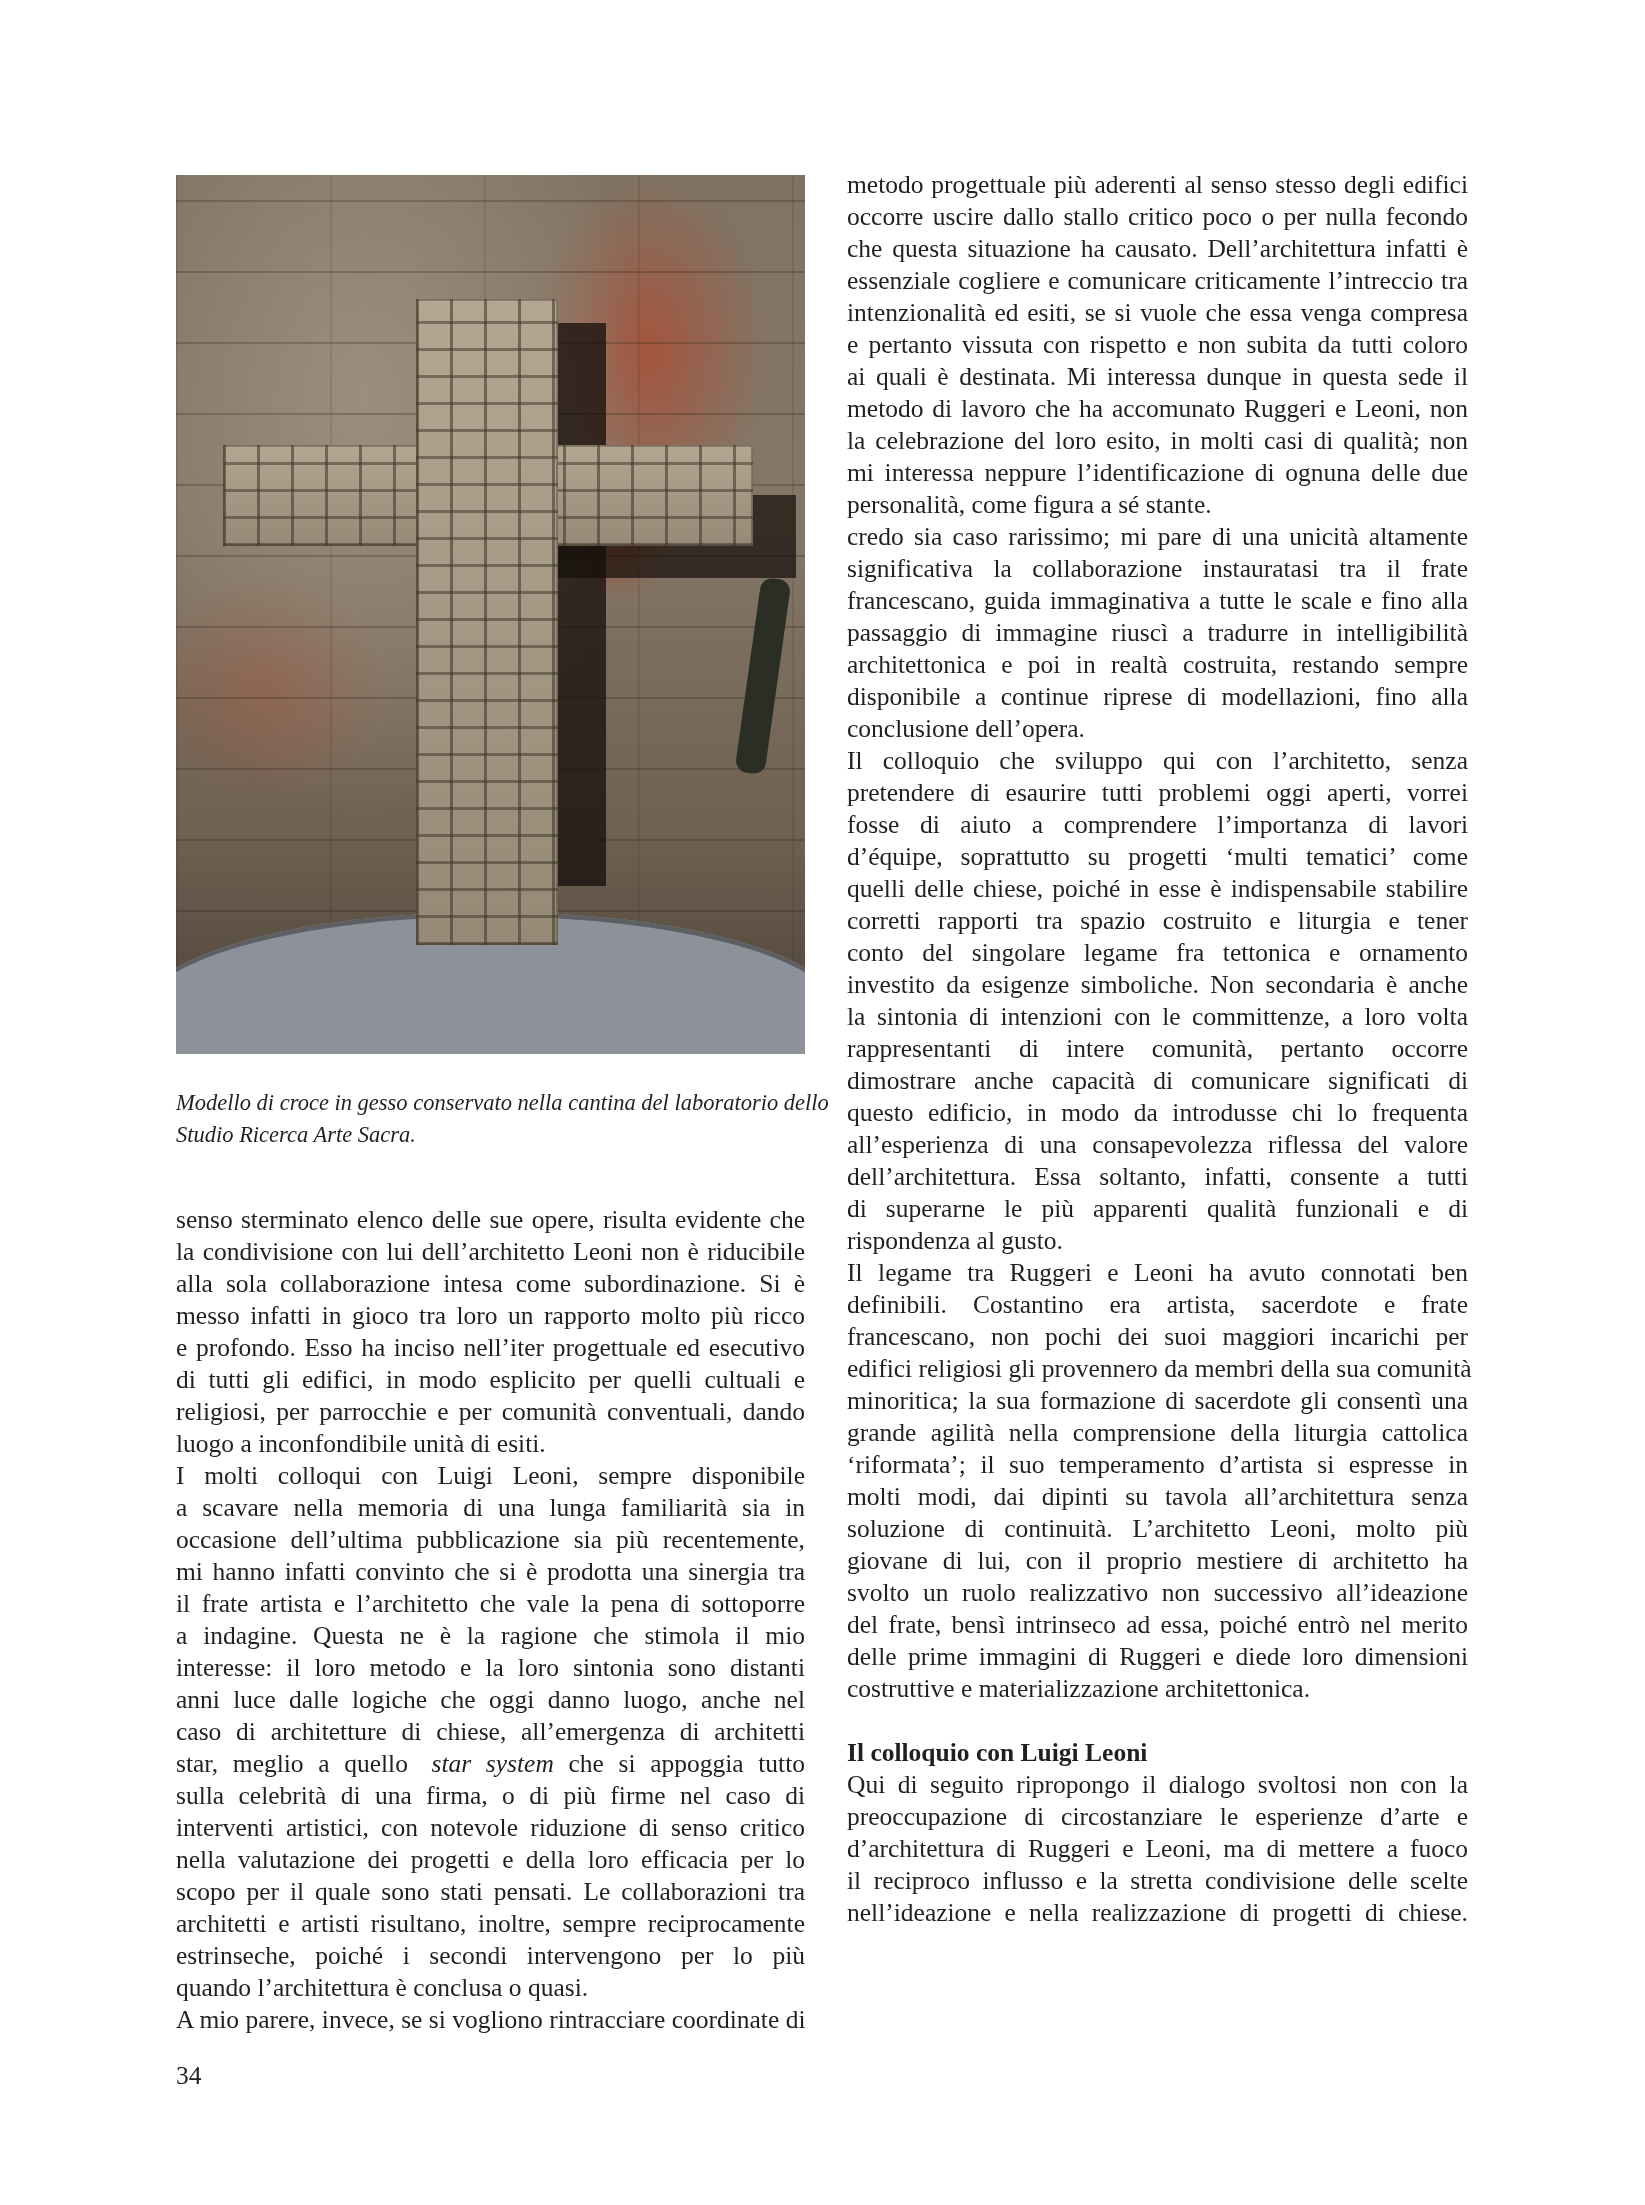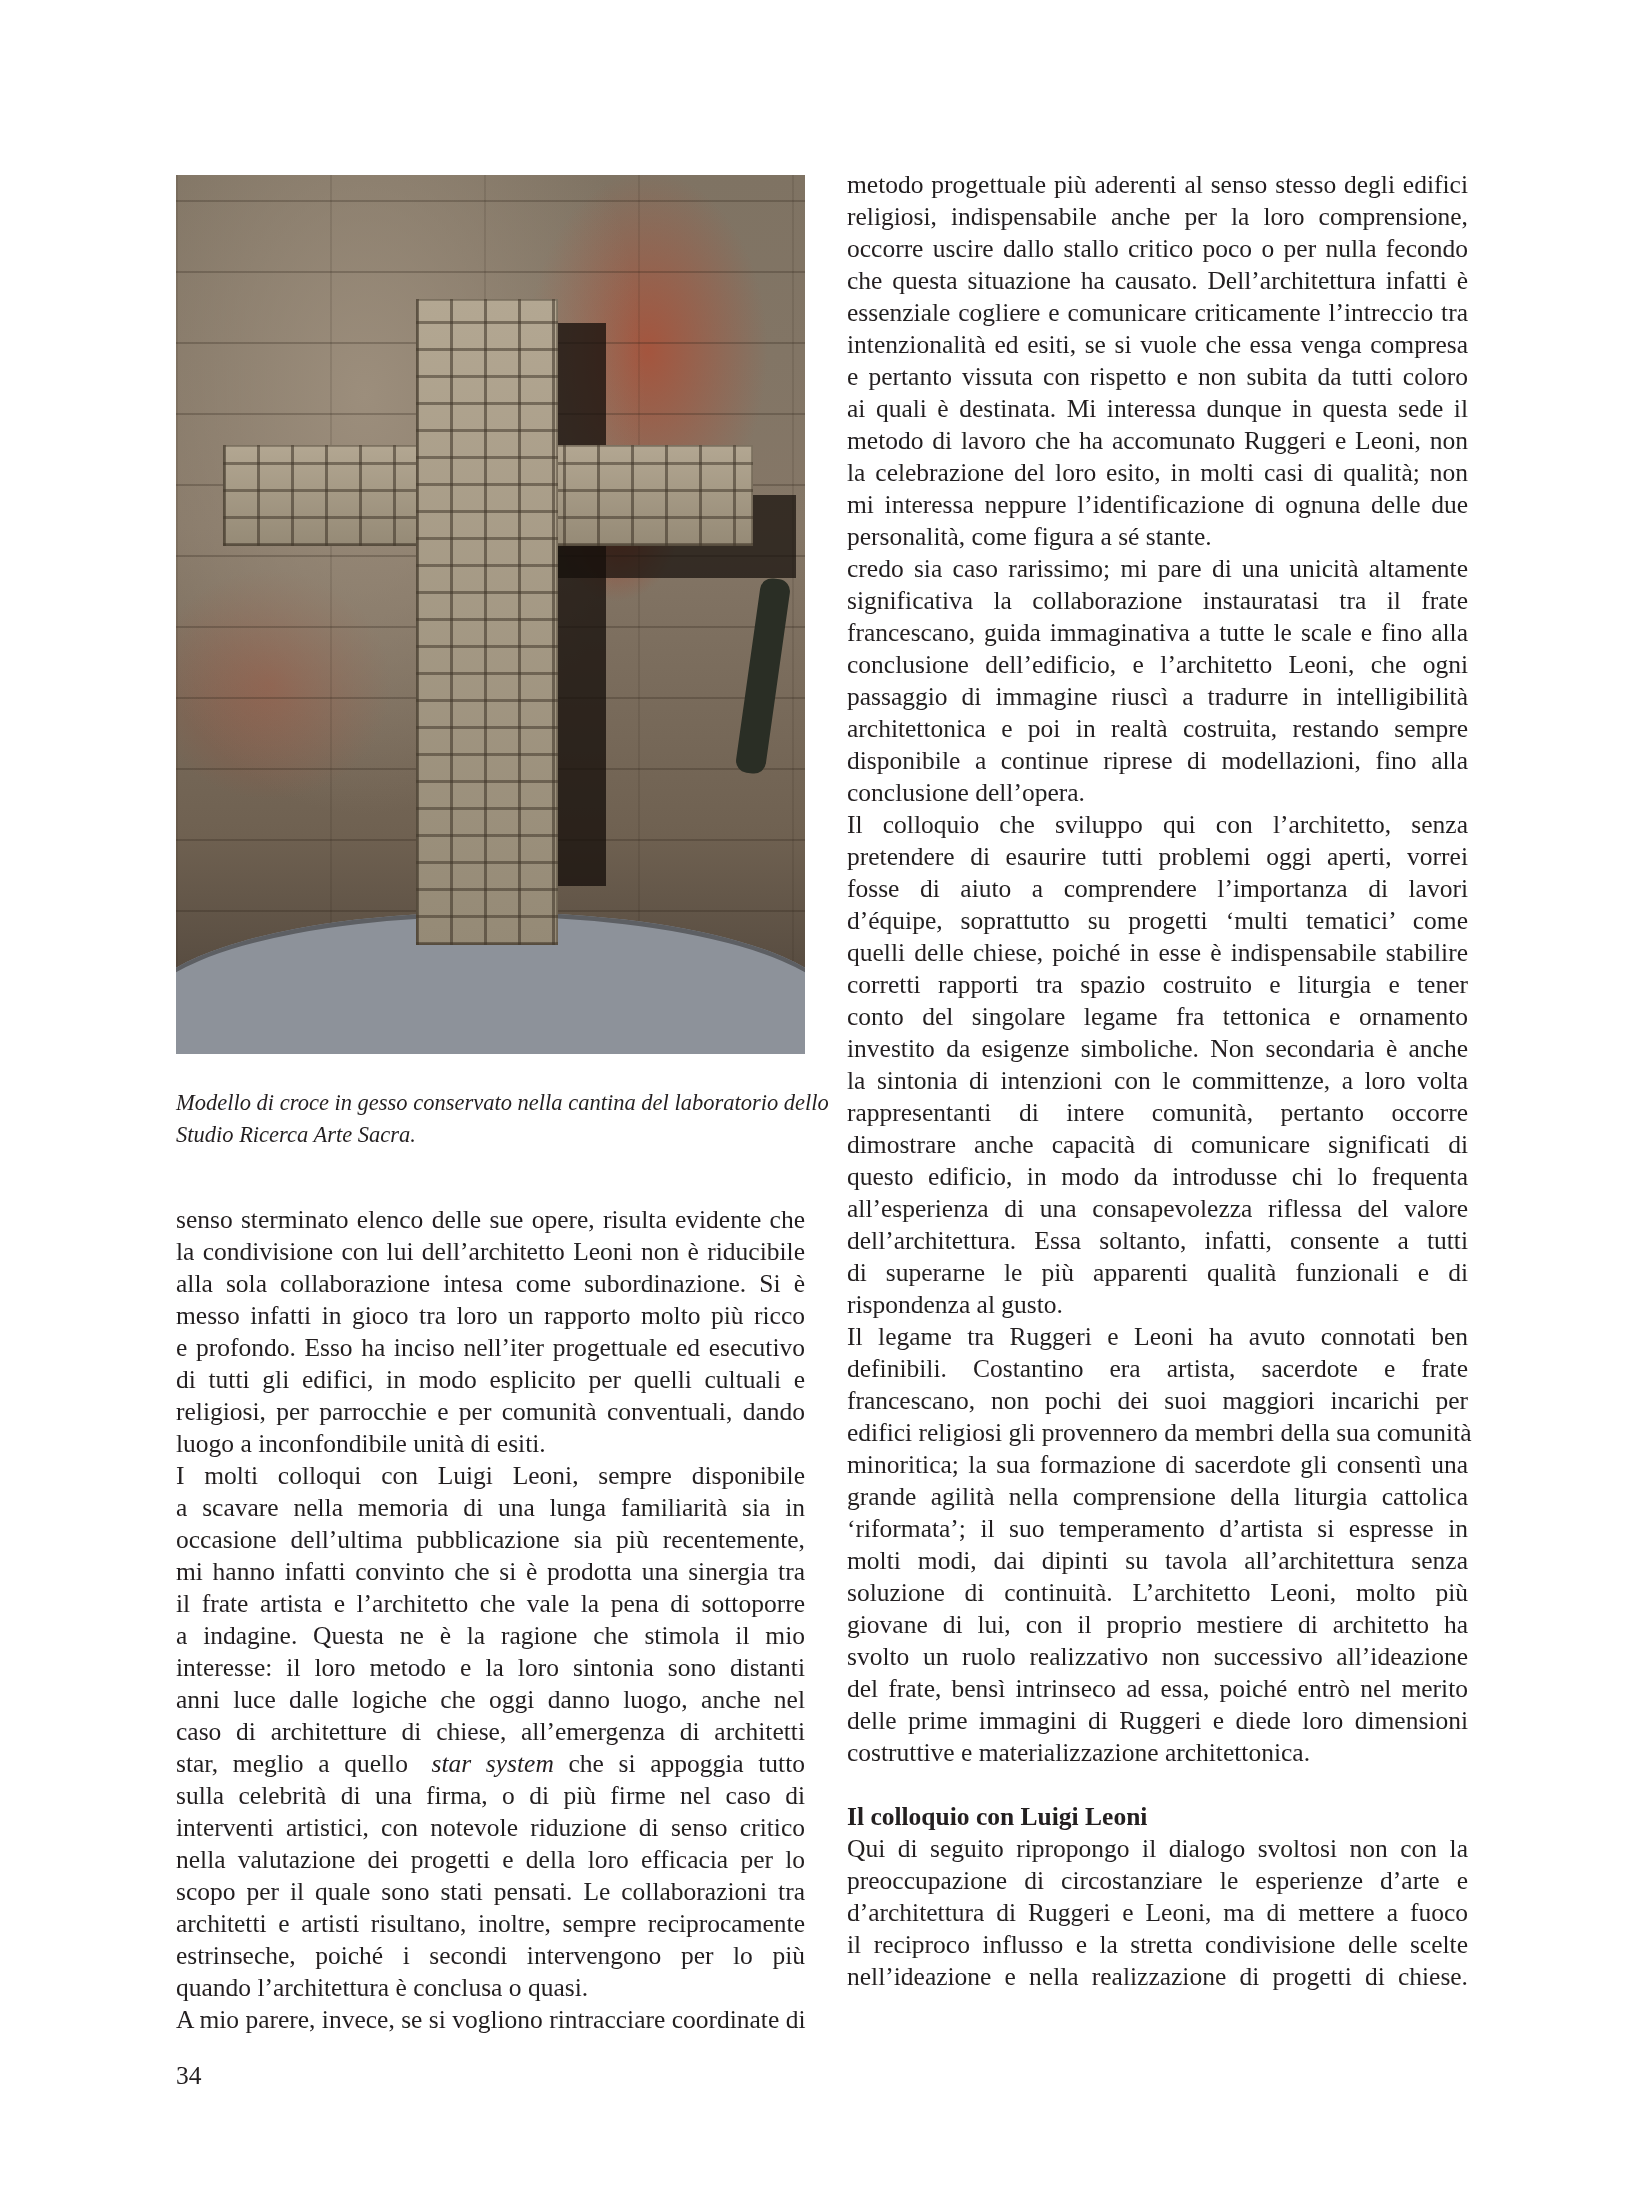--- a/index.html
+++ b/index.html
@@ -97,35 +97,33 @@
       <span class="line"><span class="jx">interventi artistici, con notevole riduzione di senso critico</span></span>
       <span class="line"><span class="jx">nella valutazione dei progetti e della loro efficacia per lo</span></span>
       <span class="line"><span class="jx">scopo per il quale sono stati pensati. Le collaborazioni tra</span></span>
       <span class="line"><span class="jx">architetti e artisti risultano, inoltre, sempre reciprocamente</span></span>
       <span class="line"><span class="jx">estrinseche, poiché i secondi intervengono per lo più</span></span>
       <span class="line last"><span class="jx">quando l’architettura è conclusa o quasi.</span></span>
       <span class="line"><span class="jx">A mio parere, invece, se si vogliono rintracciare coordinate di</span></span>
     </div>
   <div class="col col-right" id="right-col">
       <span class="line"><span class="jx">metodo progettuale più aderenti al senso stesso degli edifici</span></span>
-      <span class="line"><span class="jx">religiosi, indispensabile anche per la loro comprensione,</span></span>
       <span class="line"><span class="jx">occorre uscire dallo stallo critico poco o per nulla fecondo</span></span>
       <span class="line"><span class="jx">che questa situazione ha causato. Dell’architettura infatti è</span></span>
       <span class="line"><span class="jx">essenziale cogliere e comunicare criticamente l’intreccio tra</span></span>
       <span class="line"><span class="jx">intenzionalità ed esiti, se si vuole che essa venga compresa</span></span>
       <span class="line"><span class="jx">e pertanto vissuta con rispetto e non subita da tutti coloro</span></span>
       <span class="line"><span class="jx">ai quali è destinata. Mi interessa dunque in questa sede il</span></span>
       <span class="line"><span class="jx">metodo di lavoro che ha accomunato Ruggeri e Leoni, non</span></span>
       <span class="line"><span class="jx">la celebrazione del loro esito, in molti casi di qualità; non</span></span>
       <span class="line"><span class="jx">mi interessa neppure l’identificazione di ognuna delle due</span></span>
       <span class="line last"><span class="jx">personalità, come figura a sé stante.</span></span>
       <span class="line"><span class="jx">credo sia caso rarissimo; mi pare di una unicità altamente</span></span>
       <span class="line"><span class="jx">significativa la collaborazione instauratasi tra il frate</span></span>
       <span class="line"><span class="jx">francescano, guida immaginativa a tutte le scale e fino alla</span></span>
-      <span class="line"><span class="jx">conclusione dell’edificio, e l’architetto Leoni, che ogni</span></span>
       <span class="line"><span class="jx">passaggio di immagine riuscì a tradurre in intelligibilità</span></span>
       <span class="line"><span class="jx">architettonica e poi in realtà costruita, restando sempre</span></span>
       <span class="line"><span class="jx">disponibile a continue riprese di modellazioni, fino alla</span></span>
       <span class="line last"><span class="jx">conclusione dell’opera.</span></span>
       <span class="line"><span class="jx">Il colloquio che sviluppo qui con l’architetto, senza</span></span>
       <span class="line"><span class="jx">pretendere di esaurire tutti problemi oggi aperti, vorrei</span></span>
       <span class="line"><span class="jx">fosse di aiuto a comprendere l’importanza di lavori</span></span>
       <span class="line"><span class="jx">d’équipe, soprattutto su progetti ‘multi tematici’ come</span></span>
       <span class="line"><span class="jx">quelli delle chiese, poiché in esse è indispensabile stabilire</span></span>
       <span class="line"><span class="jx">corretti rapporti tra spazio costruito e liturgia e tener</span></span>

